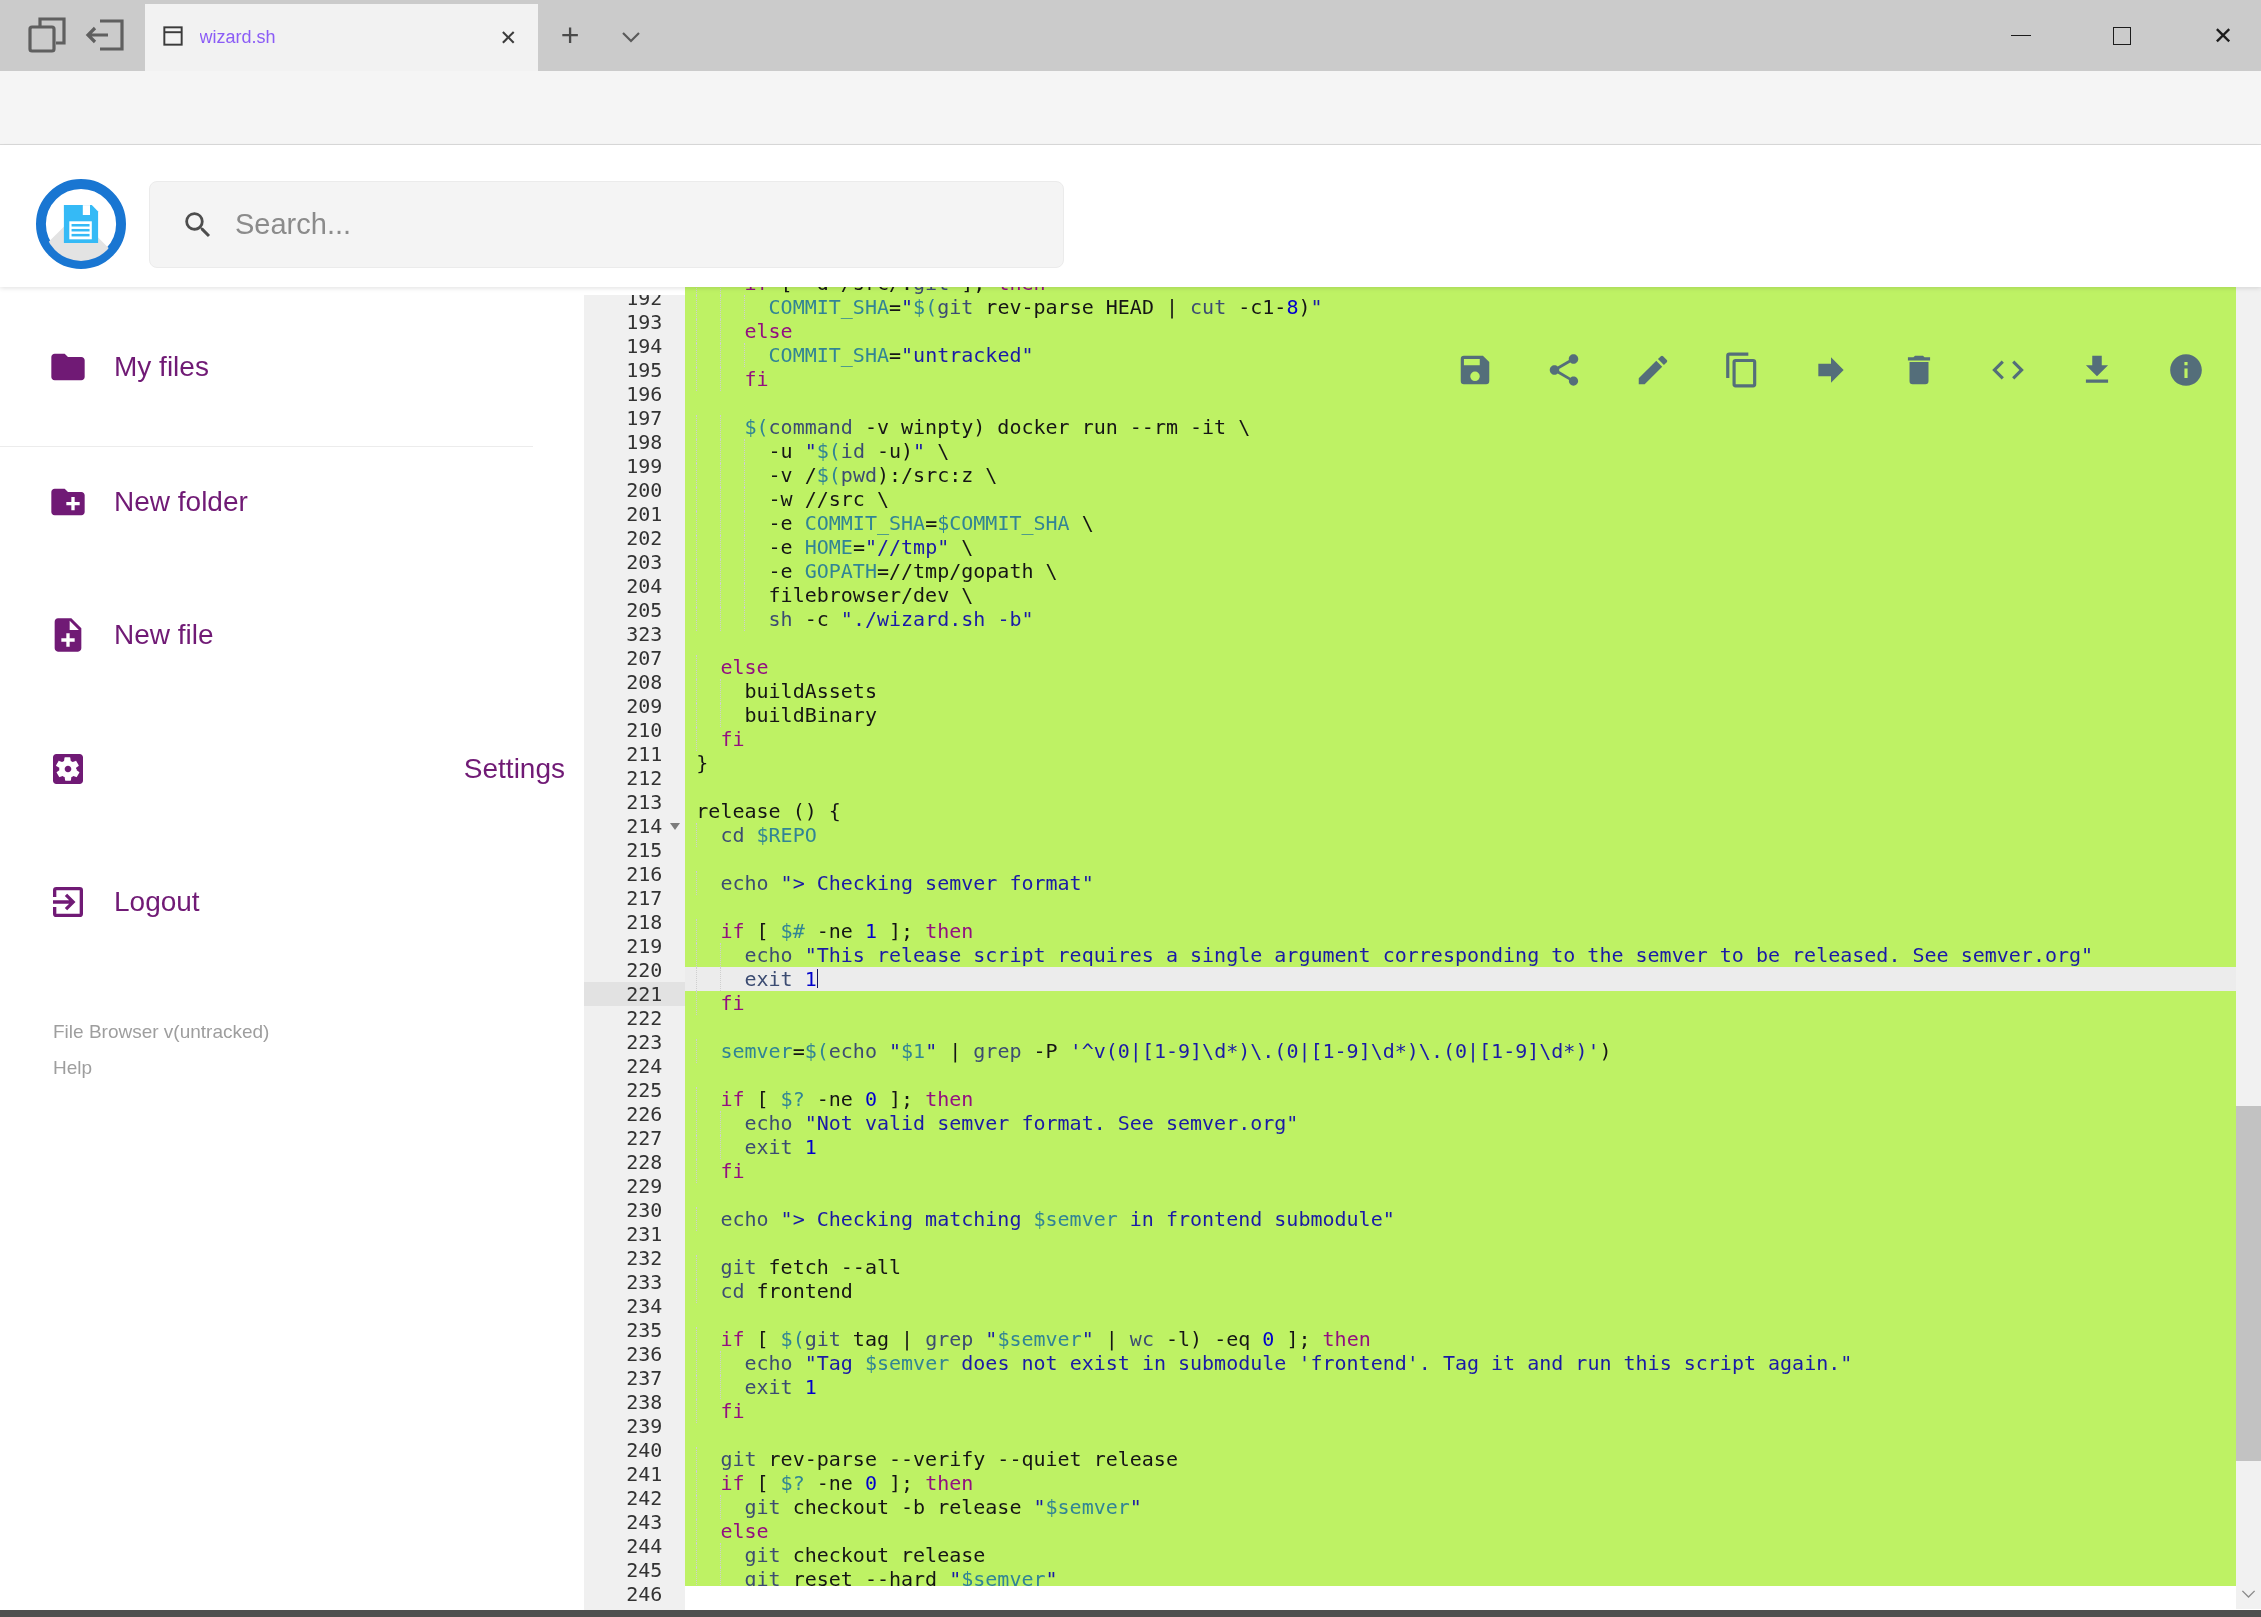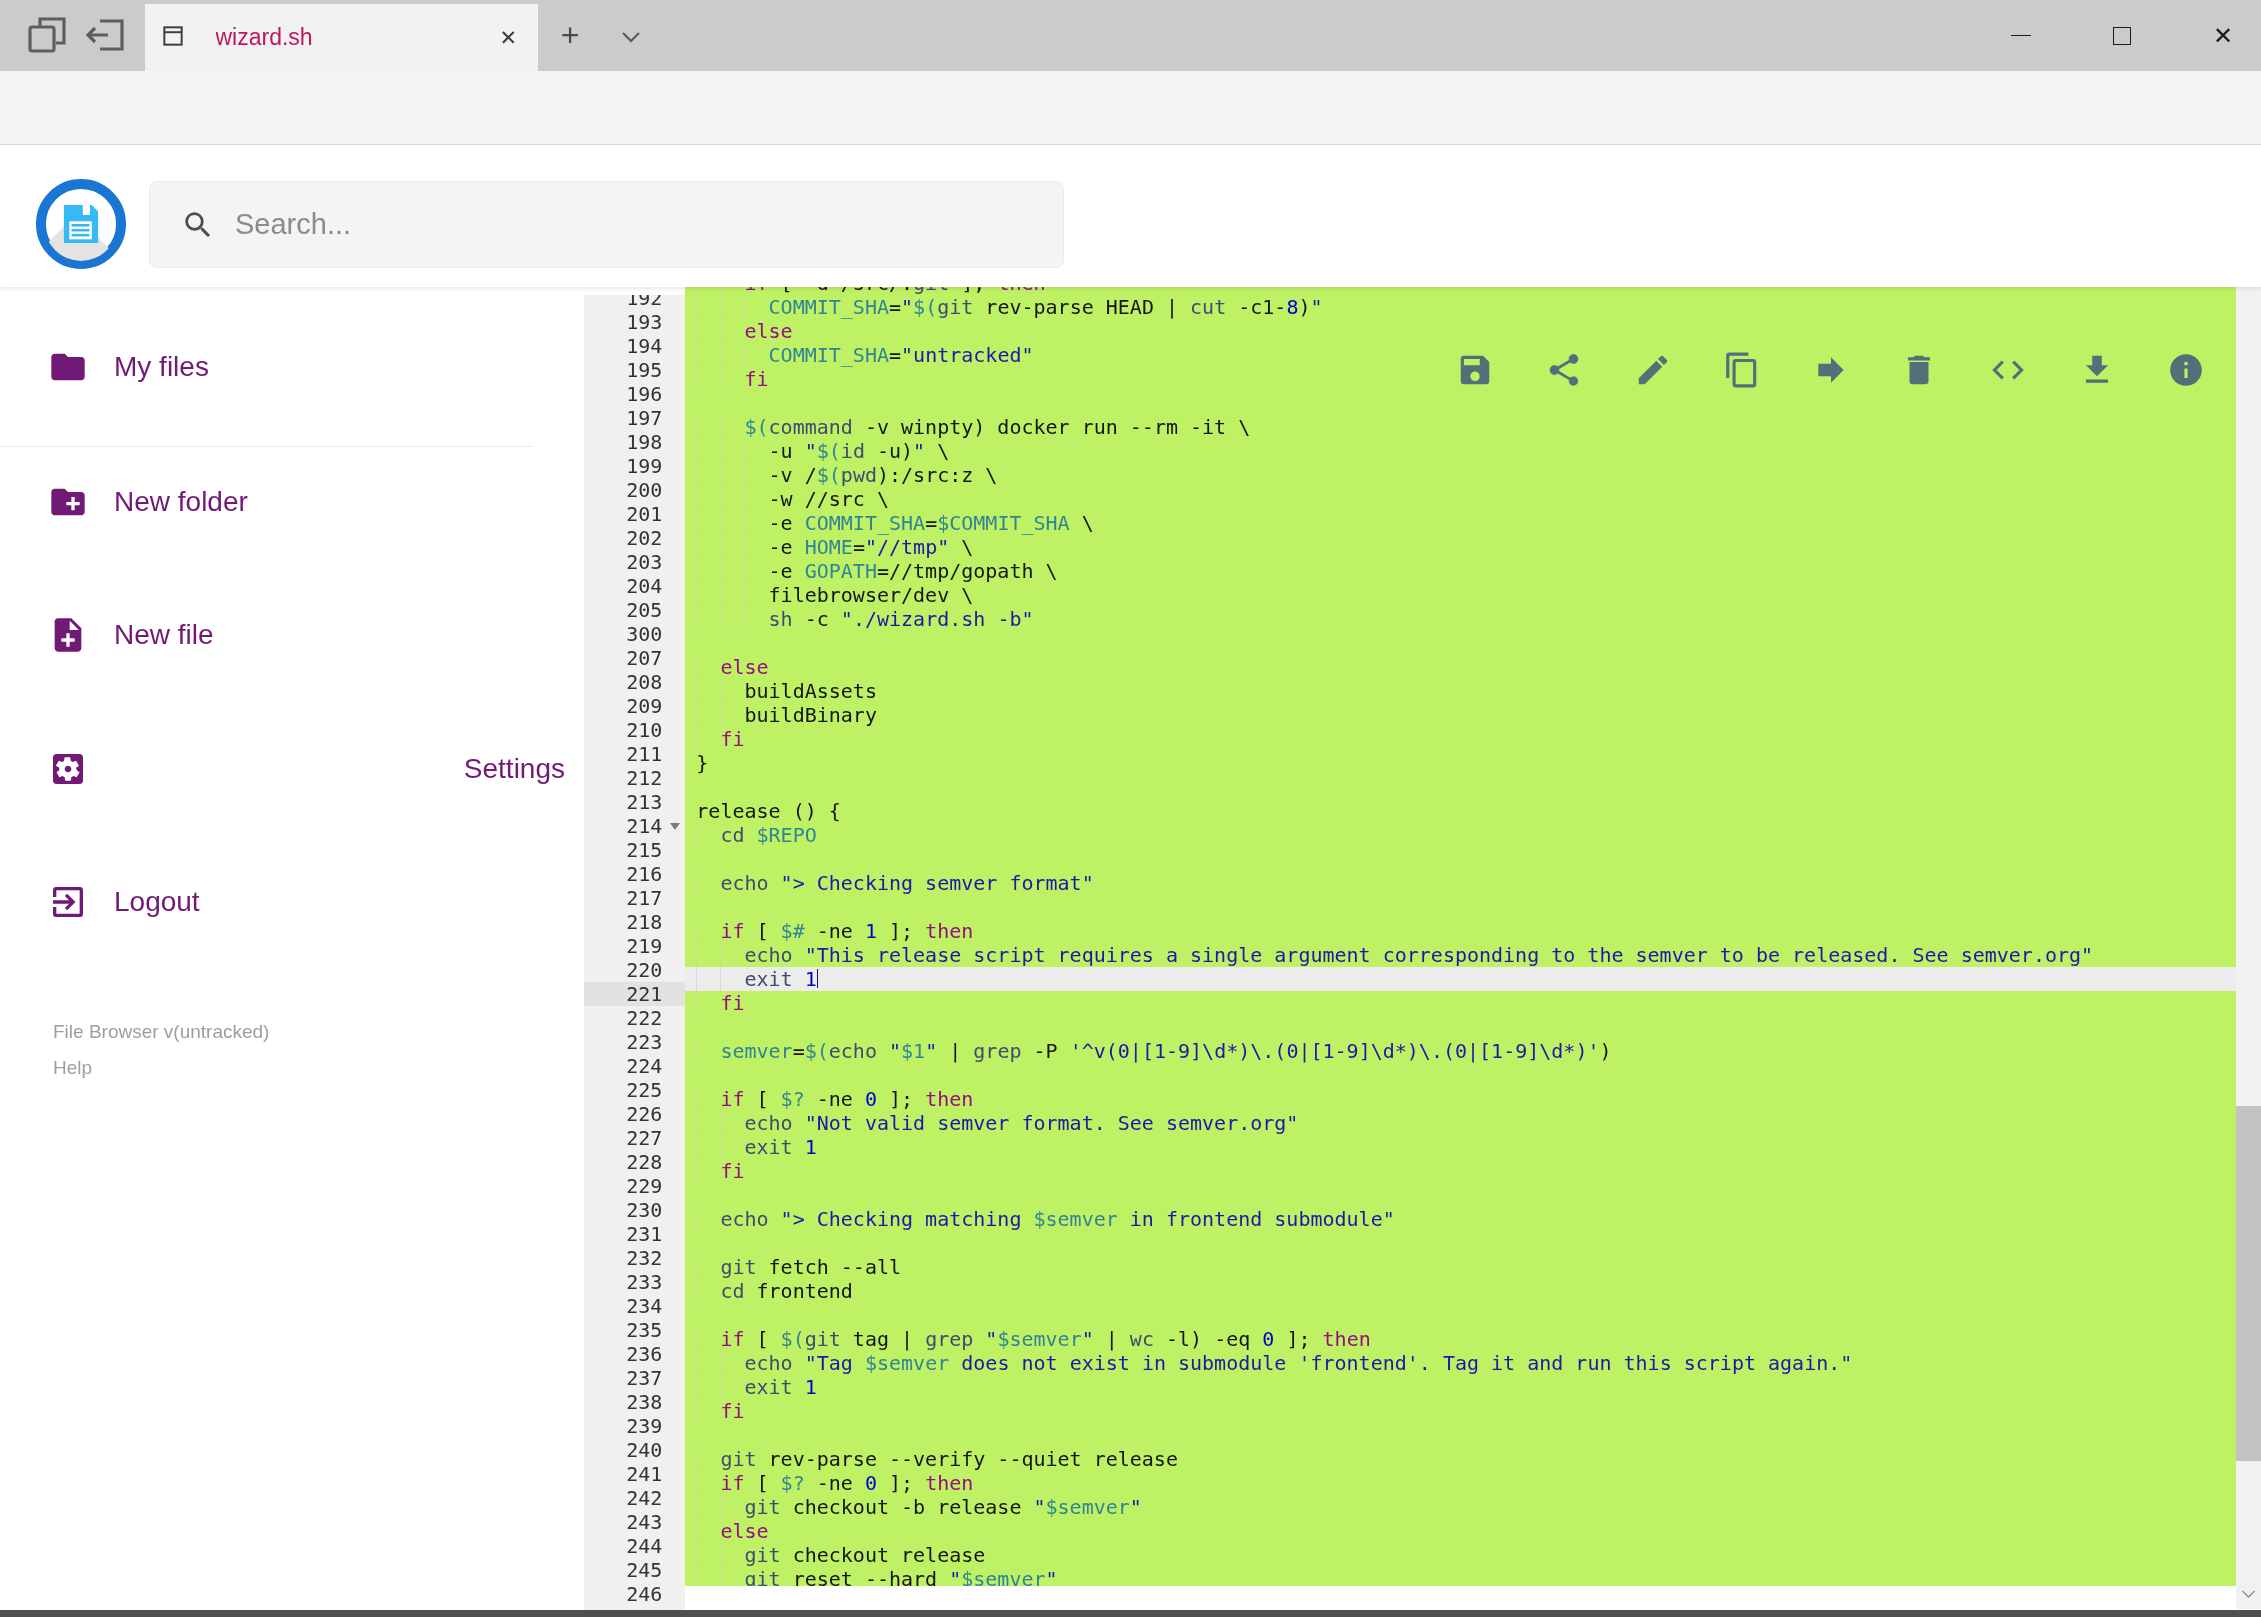--- a/index.html
+++ b/index.html
@@ -4,21 +4,21 @@
 <style>
   html,body{margin:0;padding:0}
   body{width:2261px;height:1617px;position:relative;overflow:hidden;background:#fff;
        font-family:"Liberation Sans",sans-serif;-webkit-font-smoothing:antialiased}
   .abs{position:absolute}
 
   
   .tabstrip{left:0;top:0;width:2261px;height:71px;background:#cbcbcb}
   .strip-btn{top:11.3px;width:50px;height:48px;color:#5f5f5f;display:flex;align-items:center;justify-content:center}
   .tab{left:145px;top:4px;width:393px;height:67px;background:#f2f2f2;display:flex;align-items:center;padding:0 14.5px;box-sizing:border-box}
-  .tab-title{font-size:23px;color:#be185d;margin-left:30px;flex:1;white-space:nowrap;overflow:hidden}
+  .tab-title{font-size:18px;color:#8b5cf6;margin-left:14px;flex:1;white-space:nowrap;overflow:hidden}
   .tab-close{font-size:21px;color:#3c3c3c;padding:3.2px 6.5px}
   .newtab{left:546px;top:14.5px;width:48px;height:42px;color:#4a4a4a;font-size:32px;display:flex;align-items:center;justify-content:center;font-weight:300}
   .tab-chevron{left:615px;top:21px;color:#5a5a5a}
   .winbtn{top:0;width:78px;height:71px;display:flex;align-items:center;justify-content:center;color:#1c1c1c}
   .win-min-glyph{width:19.4px;height:0;border-top:1.6px solid #1c1c1c}
   .win-max-glyph{width:16px;height:16px;border:1.6px solid #1c1c1c}
   .win-close-glyph{font-size:24px;font-weight:300}
 
   .toolbar{left:0;top:71px;width:2261px;height:74px;background:#f5f5f5;border-bottom:0.8px solid #dadada;box-sizing:border-box}
   .nav-ic{top:90px;width:37px;height:37px;color:#2e2e2e}
@@ -298,21 +298,21 @@
       <div class="gline">196</div>
       <div class="gline">197</div>
       <div class="gline">198</div>
       <div class="gline">199</div>
       <div class="gline">200</div>
       <div class="gline">201</div>
       <div class="gline">202</div>
       <div class="gline">203</div>
       <div class="gline">204</div>
       <div class="gline">205</div>
-      <div class="gline">300</div>
+      <div class="gline">323</div>
       <div class="gline">207</div>
       <div class="gline">208</div>
       <div class="gline">209</div>
       <div class="gline">210</div>
       <div class="gline">211</div>
       <div class="gline">212</div>
       <div class="gline">213</div>
       <div class="gline">214<div class="fold"></div></div>
       <div class="gline">215</div>
       <div class="gline">216</div>

